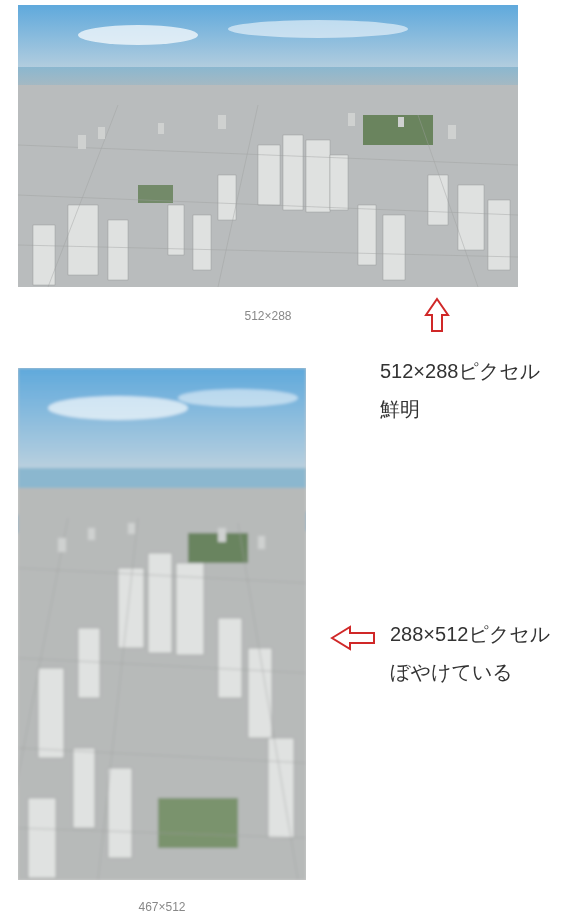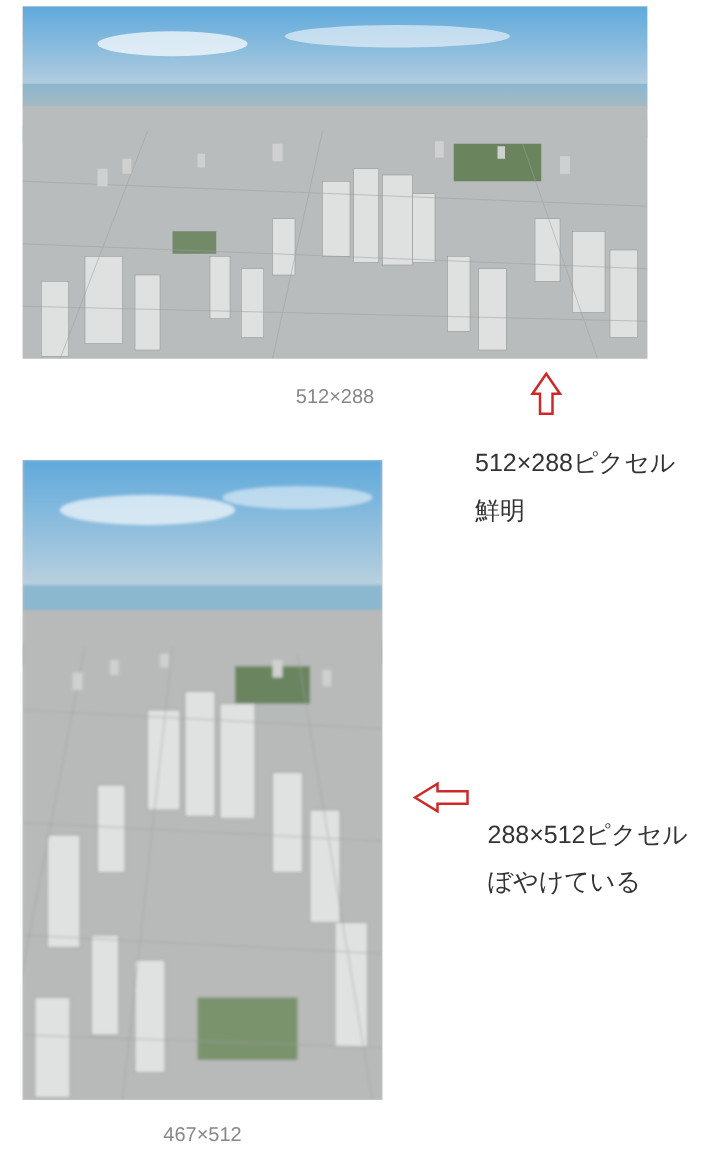--- a/index.html
+++ b/index.html
@@ -13,21 +13,21 @@
     overflow: hidden;
   }
   .img-frame {
     position: absolute;
     background: #ccc;
     overflow: hidden;
   }
   .img-frame svg { display:block; width:100%; height:100%; }
   .caption {
     position: absolute;
-    font-size: 16px;
+    font-size: 12px;
     color: #888;
     text-align: center;
   }
   .label {
     position: absolute;
     font-size: 20px;
     color: #333;
     line-height: 1.9;
     white-space: nowrap;
   }
@@ -175,18 +175,18 @@
     </g>
   </svg>
 </div>
 
 <div class="arrow" style="left:330px; top:625px; width:48px; height:26px;">
   <svg viewBox="0 0 48 26" width="48" height="26">
     <path d="M2 13 L20 2 L20 8 L44 8 L44 18 L20 18 L20 24 Z" fill="none" stroke="#d02828" stroke-width="2" stroke-linejoin="miter"></path>
   </svg>
 </div>
 
-<div class="label" style="left:390px; top:615px;margin-top:34px;">
+<div class="label" style="left:390px; top:615px;">
   <span>288×512ピクセル</span><br>
   <span>ぼやけている</span>
 </div>
 
 <div class="caption" style="left:18px; top:900px; width:288px;">467×512</div>
 
 </body></html>

